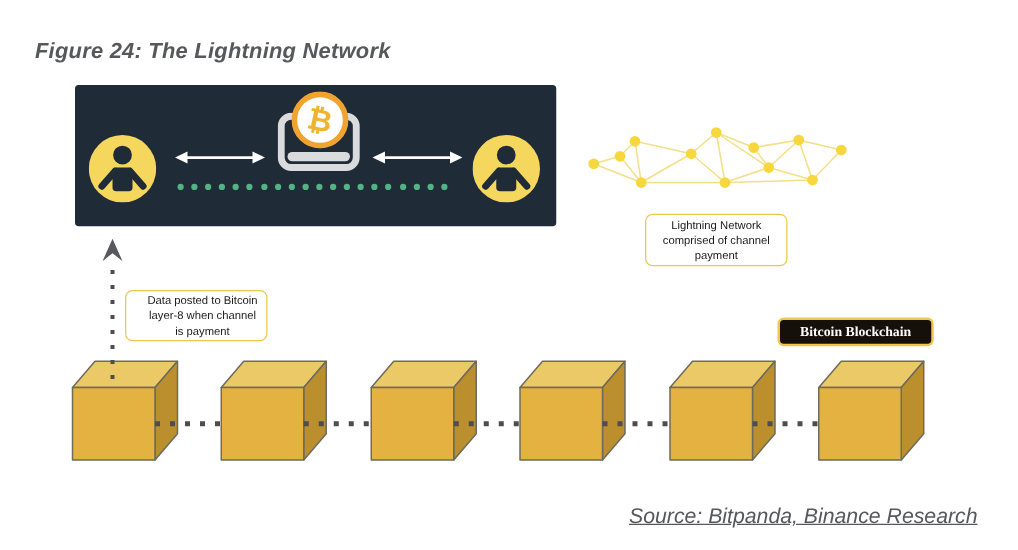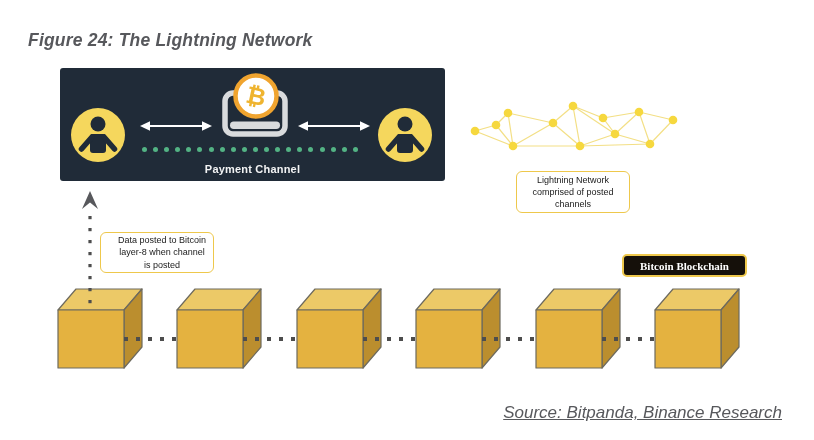--- a/index.html
+++ b/index.html
@@ -114,21 +114,20 @@
       <span class="gdot"></span>
       <span class="gdot"></span>
       <span class="gdot"></span>
       <span class="gdot"></span>
       <span class="gdot"></span>
       <span class="gdot"></span>
       <span class="gdot"></span>
       <span class="gdot"></span>
       <span class="gdot"></span>
     </div>
-  <div class="abs pc-label">Payment Channel</div>
 </div>
 
 <svg class="abs net-graph" width="224" height="72" viewBox="0 0 224 72">
     <line x1="12" y1="41" x2="33" y2="35" stroke="#f3df85" stroke-width="1.2"></line>
     <line x1="12" y1="41" x2="50" y2="56" stroke="#f3df85" stroke-width="1.2"></line>
     <line x1="33" y1="35" x2="45" y2="23" stroke="#f3df85" stroke-width="1.2"></line>
     <line x1="33" y1="35" x2="50" y2="56" stroke="#f3df85" stroke-width="1.2"></line>
     <line x1="45" y1="23" x2="50" y2="56" stroke="#f3df85" stroke-width="1.2"></line>
     <line x1="45" y1="23" x2="90" y2="33" stroke="#f3df85" stroke-width="1.2"></line>
     <line x1="50" y1="56" x2="90" y2="33" stroke="#f3df85" stroke-width="1.2"></line>
@@ -156,28 +155,28 @@
     <circle cx="117" cy="56" r="4.3" fill="#f6d83e"></circle>
     <circle cx="140" cy="28" r="4.3" fill="#f6d83e"></circle>
     <circle cx="152" cy="44" r="4.3" fill="#f6d83e"></circle>
     <circle cx="176" cy="22" r="4.3" fill="#f6d83e"></circle>
     <circle cx="187" cy="54" r="4.3" fill="#f6d83e"></circle>
     <circle cx="210" cy="30" r="4.3" fill="#f6d83e"></circle>
   </svg>
 
 <div class="abs callout callout-lightning">
   <span>Lightning Network</span>
-  <span>comprised of posted</span>
-  <span>channels</span>
+  <span>comprised of channel</span>
+  <span>payment</span>
 </div>
 
 <div class="abs callout callout-data">
   <span>Data posted to Bitcoin</span>
   <span>layer-8 when channel</span>
-  <span>is posted</span>
+  <span>is payment</span>
 </div>
 
 <div class="abs badge">Bitcoin Blockchain</div>
 
 <svg class="abs cubes" width="740" height="92" viewBox="0 0 740 92">
     <g transform="translate(8,0)">
       <polygon stroke="#6d6a5e" stroke-width="1.2" stroke-linejoin="round" points="0,27 18,6 84,6 66,27" fill="#ecc967"></polygon>
       <polygon stroke="#6d6a5e" stroke-width="1.2" stroke-linejoin="round" points="66,27 84,6 84,64 66,85" fill="#bb8e2e"></polygon>
       <rect stroke="#6d6a5e" stroke-width="1.2" stroke-linejoin="round" x="0" y="27" width="66" height="58" fill="#e4b240"></rect>
     </g>

